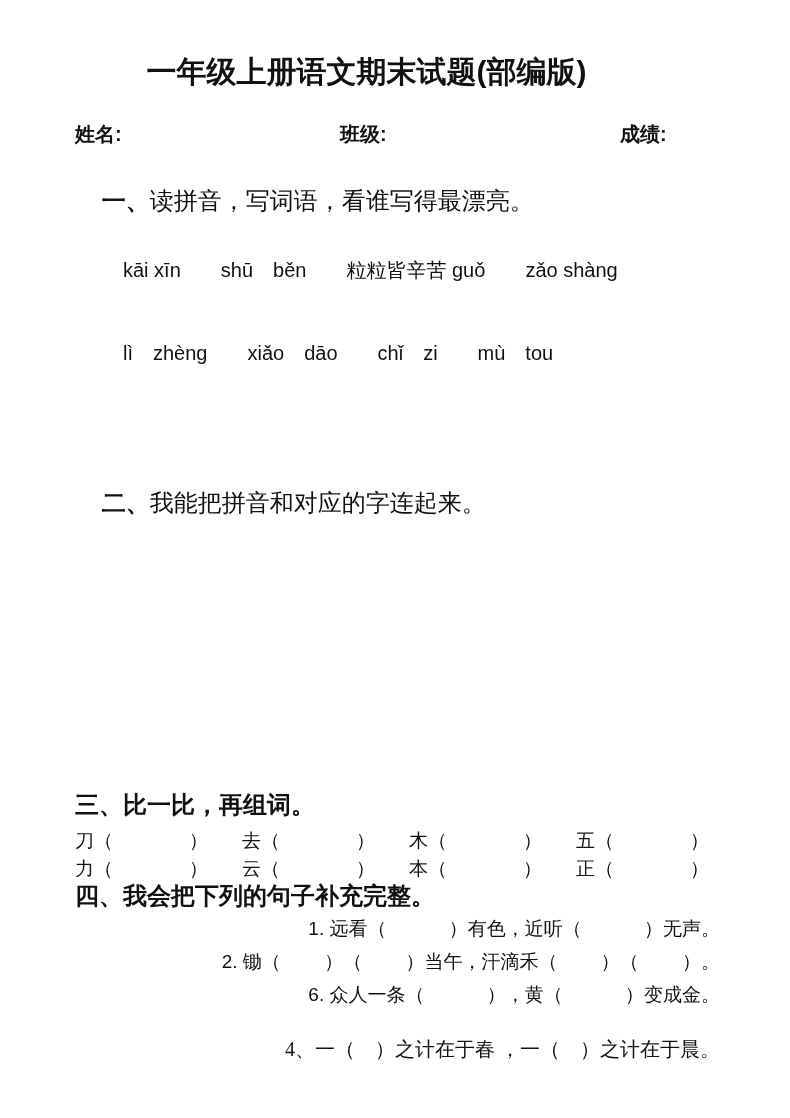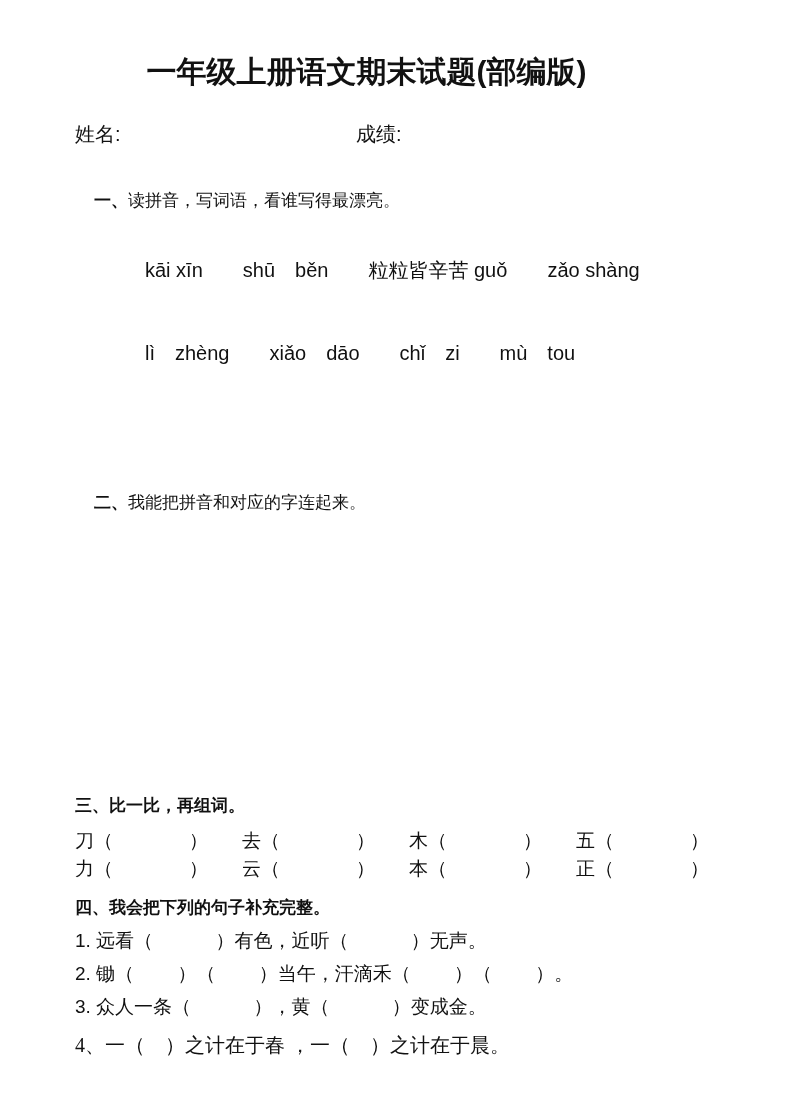--- a/index.html
+++ b/index.html
@@ -27,38 +27,37 @@
     font-weight: bold;
     line-height: 39px;
     text-align: center;
     white-space: pre;
   }
   .header-row {
     margin-top: 30px;
     display: grid;
     grid-template-columns: 265px 280px auto;
     font-size: 20px;
-    font-weight: normal;
+    font-weight: bold;
     line-height: 26px;
     white-space: pre;
-    gap: 16px;
   }
   .heading-line {
-    font-size: 17px;
+    font-size: 24px;
     line-height: 26px;
     white-space: pre-wrap;
   }
   .heading-num { font-weight: bold; }
   .bold { font-weight: bold; }
   .h1-line { margin-top: 15px; }
   .h2-line { margin-top: 97px; }
   .h3-line { margin-top: 252px; font-family: Liberation Mono, monospace; }
-  .h4-line { margin-top: 13px; }
+  .h4-line { margin-top: 1px; }
   .pinyin-row {
-    margin-left: 70px;
+    margin-left: 48px;
     display: flex;
     gap: 40px;
     font-size: 20px;
     line-height: 27px;
     white-space: pre;
   }
   .pinyin-row1 { margin-top: 17px; }
   .pinyin-row2 { margin-top: 56px; text-align: center; }
   .compare-row {
     display: flex;
@@ -67,37 +66,39 @@
     line-height: 27px;
     white-space: pre;
   }
   .compare-row1 { margin-top: 7px; }
   .compare-row2 { margin-top: 1px; }
   .exercise-line {
     font-size: 19px;
     line-height: 26px;
     margin-top: 7px;
     white-space: pre-wrap;
+    text-align: right;
   }
   .serif-line {
     font-family: "Liberation Serif", serif;
     font-size: 20px;
     line-height: 28px;
   }
-  .serif-line.first { margin-top: 11px; font-family: Liberation Serif, serif; }
+  .serif-line.first { margin-top: 27px; font-family: Liberation Serif, serif; }
 </style>
 </head>
 <body>
 
 <div class="page">
 
   <h1 class="title">一年级上册语文期末试题(部编版)</h1>
 
   <div class="header-row">
     <span>姓名:</span>
+    <span>班级:</span>
     <span>成绩:</span>
   </div>
 
   <div class="heading-line h1-line">
     <span class="heading-num">一、</span><span>读拼音，写词语，看谁写得最漂亮。</span>
   </div>
 
   <div class="pinyin-row pinyin-row1">
     <span>kāi xīn</span>
     <span>shū　běn</span>
@@ -129,16 +130,16 @@
     <span>力（　　　　）</span>
     <span>云（　　　　）</span>
     <span>本（　　　　）</span>
     <span>正（　　　　）</span>
   </div>
 
   <div class="heading-line h4-line bold">四、我会把下列的句子补充完整。</div>
 
   <div class="exercise-line">1. 远看（　　　 ）有色，近听（　　　 ）无声。</div>
   <div class="exercise-line">2. 锄（　　 ）（　　 ）当午，汗滴禾（　　 ）（　　 ）。</div>
-  <div class="exercise-line">3. 众人一条（　　　 ），黄（　　　 ）变成金。</div>
+  <div class="exercise-line">6. 众人一条（　　　 ），黄（　　　 ）变成金。</div>
   <div class="exercise-line serif-line first">4、一（　）之计在于春 ，一（　）之计在于晨。</div>
 
 </div>
 
 </body></html>

